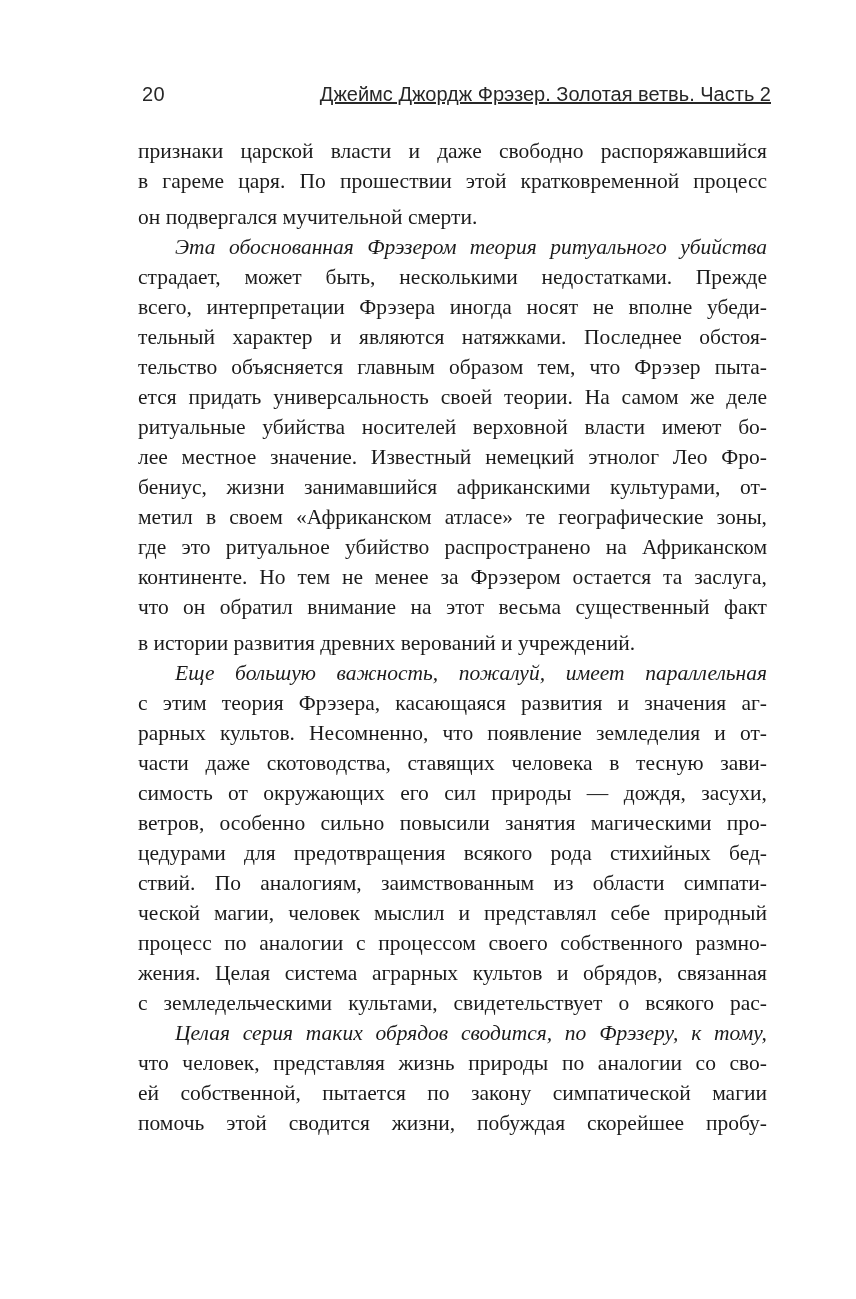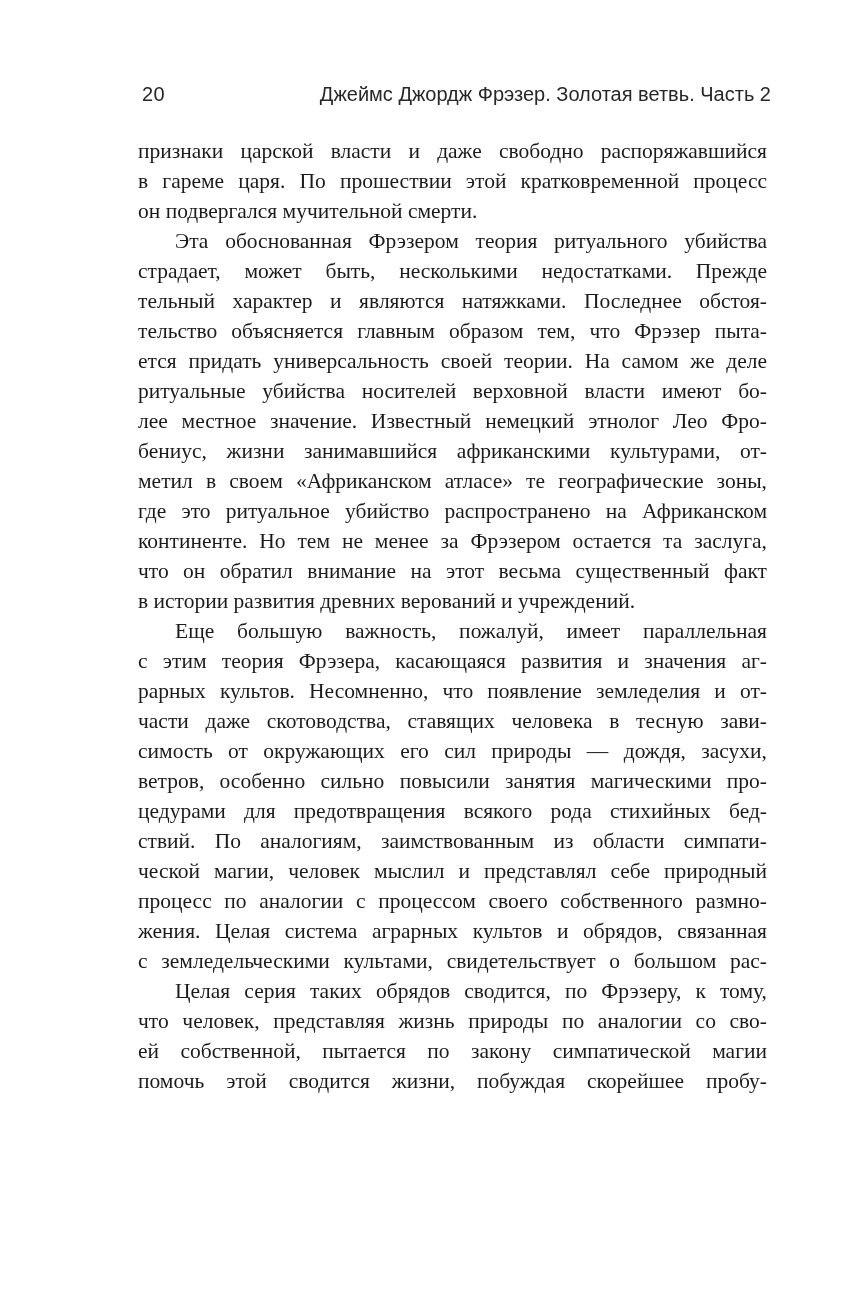--- a/index.html
+++ b/index.html
@@ -25,20 +25,21 @@
     font-family: "Liberation Sans", "DejaVu Sans", sans-serif;
     font-size: 20px;
     line-height: 24px;
     color: #272727;
   }
   .page-number {
     letter-spacing: 0.5px;
   }
   .running-title {
     text-align: right;
+    text-decoration: underline;
   }
   .text-block {
     position: absolute;
     left: 138px;
     top: 136px;
     width: 629px;
     font-family: "Liberation Serif", "DejaVu Serif", serif;
     font-size: 21.5px;
     line-height: 30px;
     color: #1b1b1b;
@@ -47,43 +48,46 @@
     margin: 0;
   }
   .line {
     height: 30px;
     overflow: hidden;
     text-align: justify;
     text-align-last: justify;
   }
   .line.first-indent {
     text-indent: 37px;
+    font-style: italic;
   }
   .line.last-left {
     text-align: left;
     text-align-last: left;
+    margin-top: 6px;
   }
 </style>
 </head>
 <body>
 
 <div class="page">
   <div class="page-header">
     <span class="page-number">20</span>
     <span class="running-title">Джеймс Джордж Фрэзер. Золотая ветвь. Часть 2</span>
   </div>
   <div class="text-block" id="text-block">
       <div class="paragraph">
         <div class="line">признаки царской власти и даже свободно распоряжавшийся</div>
         <div class="line">в гареме царя. По прошествии этой кратковременной процесс</div>
         <div class="line last-left">он подвергался мучительной смерти.</div>
       </div>
       <div class="paragraph">
         <div class="line first-indent">Эта обоснованная Фрэзером теория ритуального убийства</div>
         <div class="line">страдает, может быть, несколькими недостатками. Прежде</div>
+        <div class="line">всего, интерпретации Фрэзера иногда носят не вполне убеди-</div>
         <div class="line">тельный характер и являются натяжками. Последнее обстоя-</div>
         <div class="line">тельство объясняется главным образом тем, что Фрэзер пыта-</div>
         <div class="line">ется придать универсальность своей теории. На самом же деле</div>
         <div class="line">ритуальные убийства носителей верховной власти имеют бо-</div>
         <div class="line">лее местное значение. Известный немецкий этнолог Лео Фро-</div>
         <div class="line">бениус, жизни занимавшийся африканскими культурами, от-</div>
         <div class="line">метил в своем «Африканском атласе» те географические зоны,</div>
         <div class="line">где это ритуальное убийство распространено на Африканском</div>
         <div class="line">континенте. Но тем не менее за Фрэзером остается та заслуга,</div>
         <div class="line">что он обратил внимание на этот весьма существенный факт</div>
@@ -94,21 +98,21 @@
         <div class="line">с этим теория Фрэзера, касающаяся развития и значения аг-</div>
         <div class="line">рарных культов. Несомненно, что появление земледелия и от-</div>
         <div class="line">части даже скотоводства, ставящих человека в тесную зави-</div>
         <div class="line">симость от окружающих его сил природы — дождя, засухи,</div>
         <div class="line">ветров, особенно сильно повысили занятия магическими про-</div>
         <div class="line">цедурами для предотвращения всякого рода стихийных бед-</div>
         <div class="line">ствий. По аналогиям, заимствованным из области симпати-</div>
         <div class="line">ческой магии, человек мыслил и представлял себе природный</div>
         <div class="line">процесс по аналогии с процессом своего собственного размно-</div>
         <div class="line">жения. Целая система аграрных культов и обрядов, связанная</div>
-        <div class="line">с земледельческими культами, свидетельствует о большом рас-</div>
+        <div class="line">с земледельческими культами, свидетельствует о всякого рас-</div>
       </div>
       <div class="paragraph">
         <div class="line first-indent">Целая серия таких обрядов сводится, по Фрэзеру, к тому,</div>
         <div class="line">что человек, представляя жизнь природы по аналогии со сво-</div>
         <div class="line">ей собственной, пытается по закону симпатической магии</div>
         <div class="line">помочь этой сводится жизни, побуждая скорейшее пробу-</div>
       </div>
     </div>
 </div>
 

